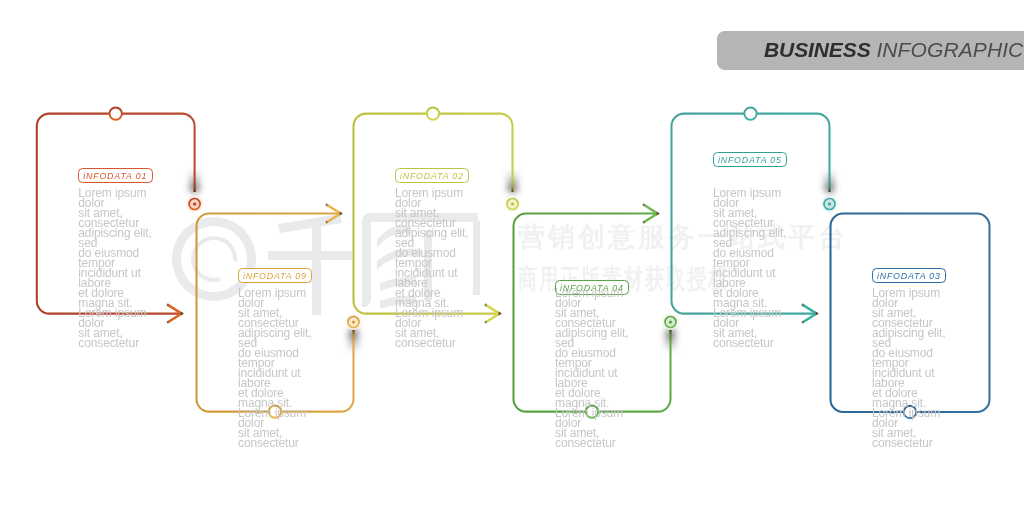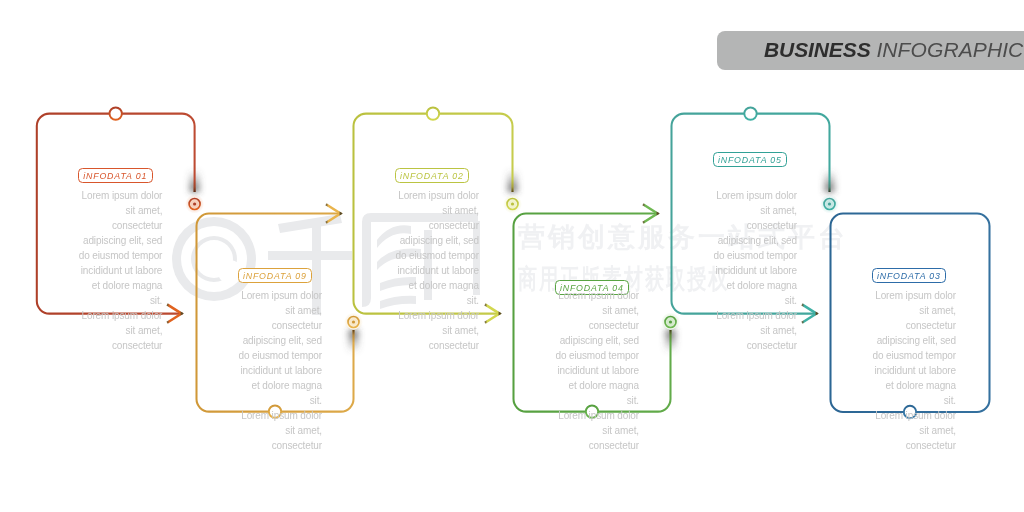--- a/index.html
+++ b/index.html
@@ -16,22 +16,22 @@
        font-size:21px;font-style:italic;white-space:nowrap;}
   #hdrtext .b{font-weight:bold;color:#2e2e2e;letter-spacing:-0.1px;}
   #hdrtext .l{font-weight:normal;color:#4c4c4c;letter-spacing:0.1px;}
 
   
   .lbl{position:absolute;white-space:nowrap;font-style:italic;font-weight:normal;
        font-size:8.8px;letter-spacing:0.85px;line-height:1;
        border:0.9px solid;border-radius:4.5px;background:#fff;
        padding:3.2px 4.4px 3.6px 4.4px;box-sizing:border-box;height:15px;}
   
-  .body{position:absolute;font-size:10px;line-height:15px;color:#c6c6c6;
-        width:84px;letter-spacing:-0.12px;white-space:pre-line;text-align:right;
+  .body{position:absolute;font-size:12px;line-height:10px;color:#c6c6c6;
+        width:84px;letter-spacing:-0.12px;white-space:pre-line;
         -webkit-font-smoothing:antialiased;}
 
   
   #wm{pointer-events:none;}
   .wmtxt{position:absolute;color:#f0f1f3;white-space:nowrap;
          font-family:"DejaVu Sans",sans-serif;font-weight:bold;}
 </style>
 </head>
 <body>
 

